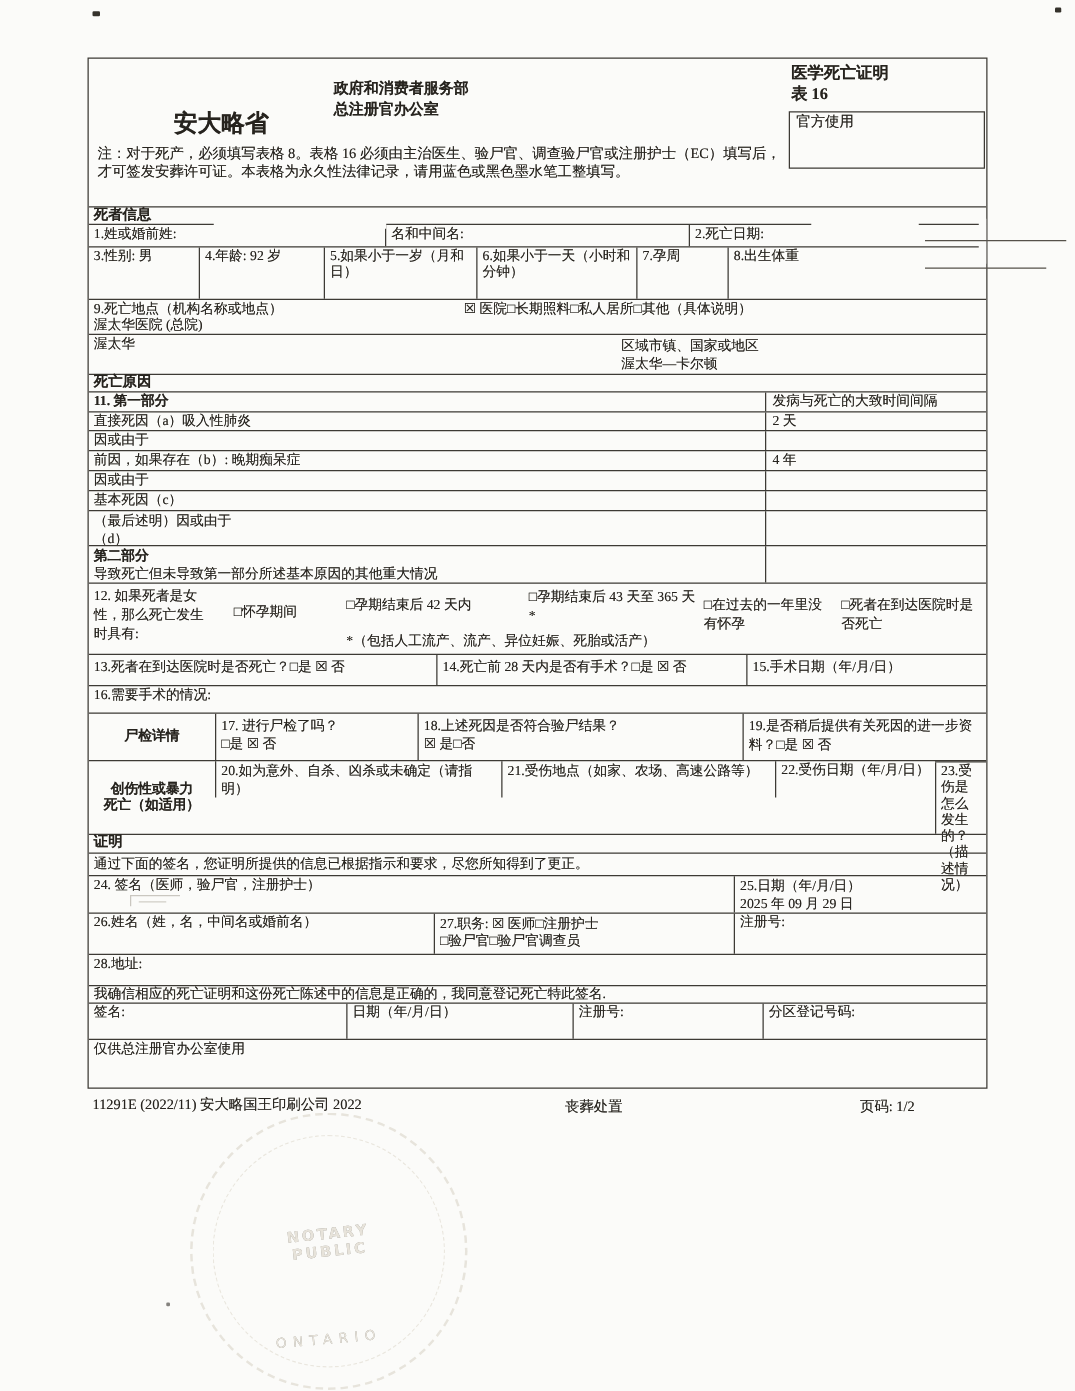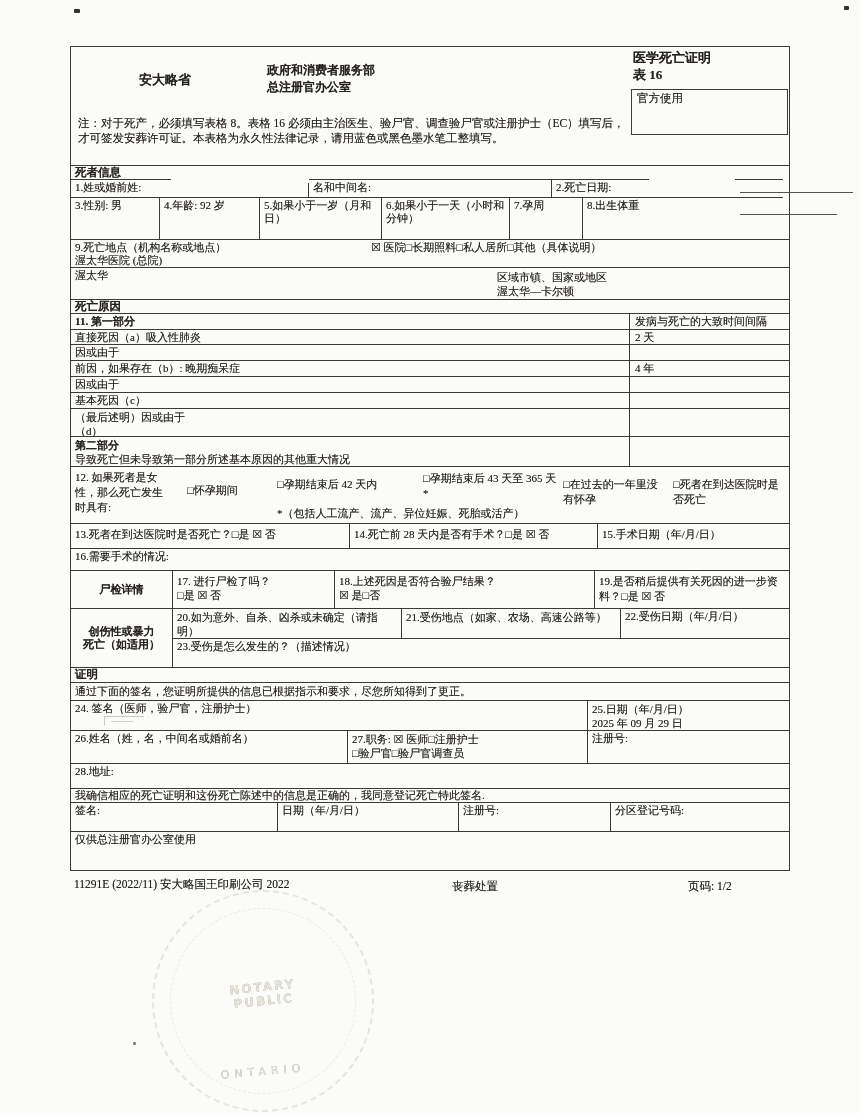--- a/index.html
+++ b/index.html
@@ -21,21 +21,21 @@
   }
   .b{font-weight:bold;}
   
   .form{
     position:absolute;left:70px;top:46px;width:720px;height:825px;
     border:1.5px solid var(--ln);
     background:var(--paper);
     overflow:hidden;
   }
   
-  .hdr-province{position:absolute;left:68px;top:26px;font-size:13px;}
+  .hdr-province{position:absolute;left:68px;top:46px;font-size:19px;}
   .hdr-ministry{position:absolute;left:196px;top:17px;font-size:12px;}
   .hdr-office{position:absolute;left:196px;top:34px;font-size:12px;}
   .hdr-title1{position:absolute;left:562px;top:4px;font-size:13px;}
   .hdr-title2{position:absolute;left:562px;top:21px;font-size:13px;}
   .official-box{
     position:absolute;left:560px;top:42px;width:157px;height:46px;
     border:1.5px solid var(--ln);padding:2px 5px;font-size:11.5px;
     background:var(--paper);z-index:2;
   }
   .note{
@@ -50,21 +50,21 @@
   .bL{border-left:1px solid var(--ln);}
   .h14{height:14px}.h15{height:15px}.h16{height:16px}.h18{height:18px}
   .h22{height:22px}.h25{height:25px}.h28{height:28px}.h29{height:29px}
   .h30{height:30px}.h32{height:32px}.h33{height:33px}.h38{height:38px}
   .h42{height:42px}.h57{height:57px}.h59{height:59px}
   .abs{position:absolute;}
   .lblcell{display:flex;align-items:center;justify-content:center;text-align:center;font-weight:bold;}
   .stack2 > div{line-height:14px;}
   
   .p1main{width:541px;padding:1px 4px;}
-  .p1int{flex:1;border-left:1px solid var(--ln);padding:1px 5px;margin-left:17px;}
+  .p1int{flex:1;border-left:1px solid var(--ln);padding:1px 5px;}
   
   .footer-left{position:absolute;left:74px;top:878px;font-size:11.5px;}
   .footer-center{position:absolute;left:452px;top:880px;font-size:11.5px;text-align:right;}
   .footer-right{position:absolute;left:688px;top:880px;font-size:11.5px;}
   
   .whiteout{position:absolute;background:var(--paper);z-index:3;}
   .stub{position:absolute;height:1px;background:#55514a;z-index:4;}
   .speck{position:absolute;background:#35322c;border-radius:1px;z-index:4;}
   .sig-remnant{
     position:absolute;left:104px;top:716px;width:40px;height:9px;
@@ -235,21 +235,21 @@
         <div>☒ 是□否</div>
       </div>
       <div class="c bL" style="flex:1;padding-top:3px;line-height:15px">19.是否稍后提供有关死因的进一步资料？□是 ☒ 否</div>
     </div>
 
     <div class="row h59">
       <div class="c lblcell" style="width:101px;flex-direction:column">
         <div>创伤性或暴力</div>
         <div>死亡（如适用）</div>
       </div>
-      <div style="flex:1;display:flex;flex-direction:column">
+      <div style="flex:1;display:flex;flex-direction:row">
         <div style="display:flex;height:29px">
           <div class="c bL" style="width:229px;line-height:14px">20.如为意外、自杀、凶杀或未确定（请指明）</div>
           <div class="c bL" style="width:219px;line-height:14px">21.受伤地点（如家、农场、高速公路等）</div>
           <div class="c bL" style="flex:1">22.受伤日期（年/月/日）</div>
         </div>
         <div style="display:flex;flex:1;border-top:1px solid var(--ln)">
           <div class="c bL" style="flex:1">23.受伤是怎么发生的？（描述情况）</div>
         </div>
       </div>
     </div>

